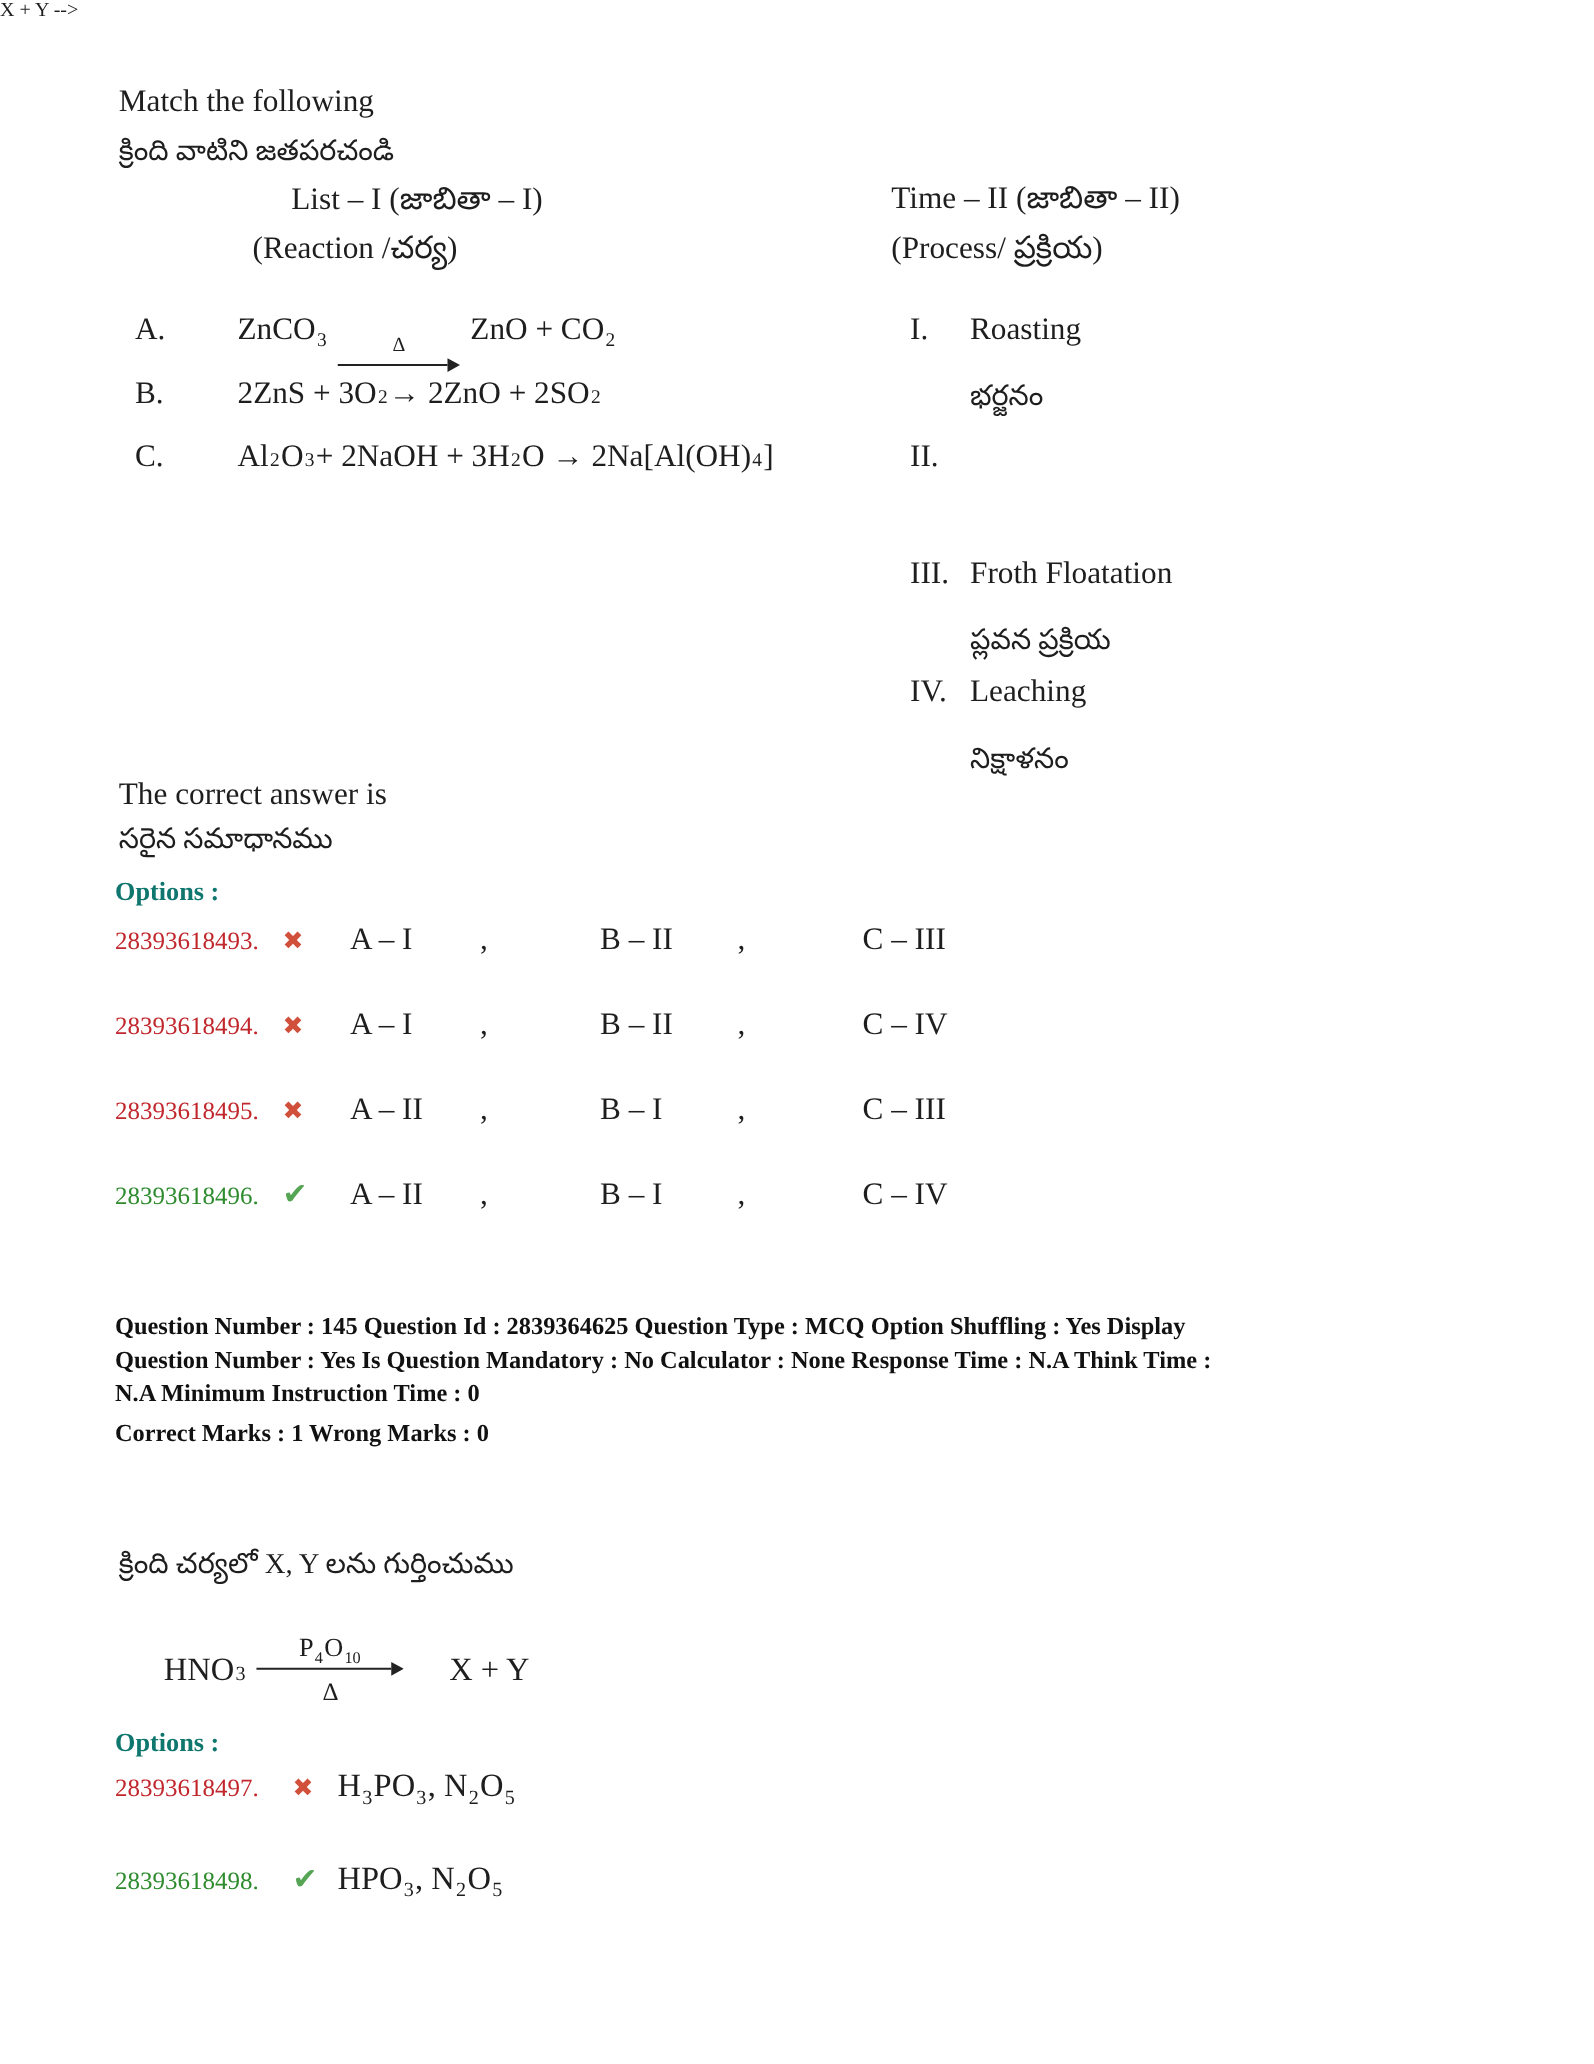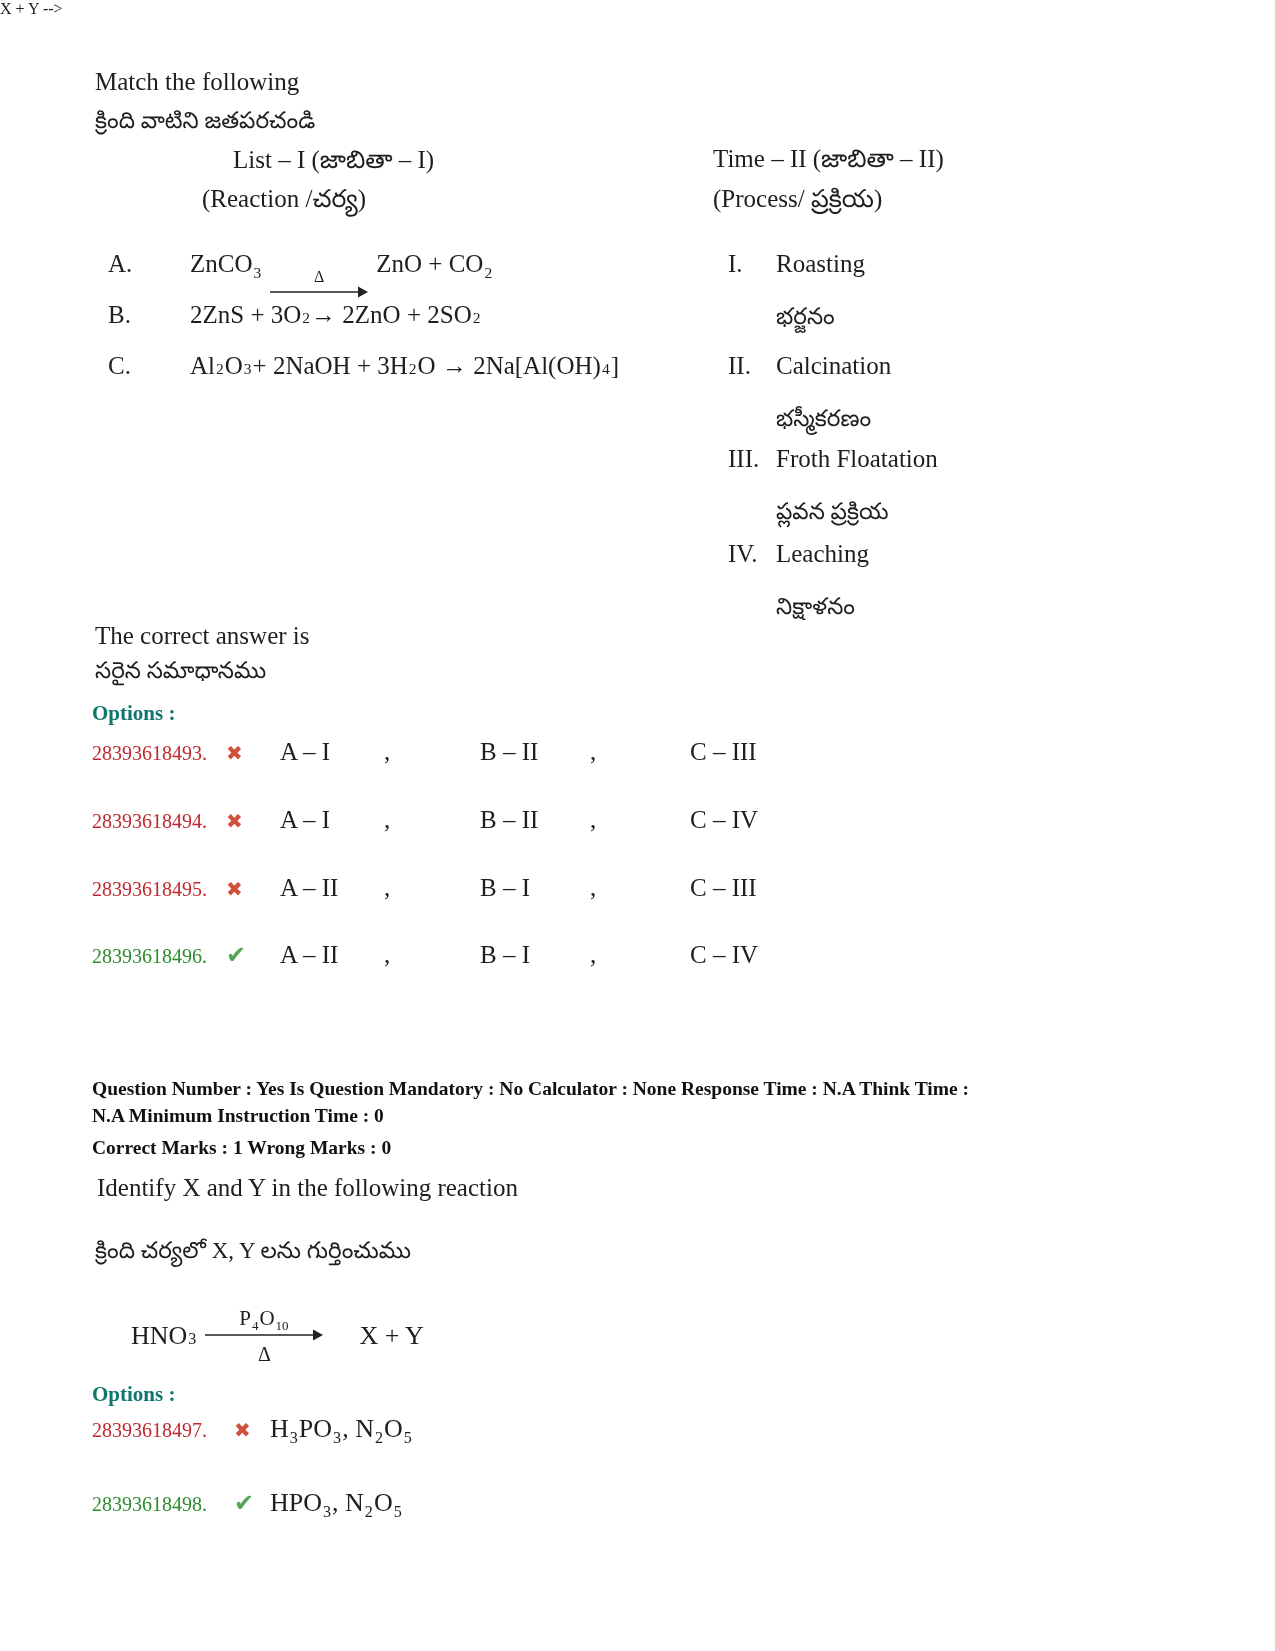--- a/index.html
+++ b/index.html
@@ -95,24 +95,20 @@
 
     <div class="abs l2-item" style="left:728px;top:250px">
       <span class="l2-num">I.</span>
       <span>
         <div class="l2-en">Roasting</div>
         <div class="l2-te">భర్జనం</div>
       </span>
     </div>
     <div class="abs l2-item" style="left:728px;top:352px">
       <span class="l2-num">II.</span>
-      <span>
-        <div class="l2-en">Calcination</div>
-        <div class="l2-te">భస్మీకరణం</div>
-      </span>
     </div>
     <div class="abs l2-item" style="left:728px;top:445px">
       <span class="l2-num">III.</span>
       <span>
         <div class="l2-en">Froth Floatation</div>
         <div class="l2-te">ప్లవన ప్రక్రియ</div>
       </span>
     </div>
     <div class="abs l2-item" style="left:728px;top:540px">
       <span class="l2-num">IV.</span>
@@ -158,25 +154,25 @@
       <span class="opt-icon">✔</span>
       <span class="opt-pair pair-a">A – II</span>
       <span class="opt-pair pair-sep1">,</span>
       <span class="opt-pair pair-b">B – I</span>
       <span class="opt-pair pair-sep2">,</span>
       <span class="opt-pair">C – IV</span>
     </div>
   </section>
 
   <section>
+    <div class="abs meta" style="left:92px;top:1050px">Question Number : 145 Question Id : 2839364625 Question Type : MCQ Option Shuffling : Yes Display</div>
     <div class="abs meta" style="left:92px;top:1077px">Question Number : Yes Is Question Mandatory : No Calculator : None Response Time : N.A Think Time :</div>
     <div class="abs meta" style="left:92px;top:1104px">N.A Minimum Instruction Time : 0</div>
     <div class="abs meta" style="left:92px;top:1136px">Correct Marks : 1 Wrong Marks : 0</div>
 
-    <div class="abs t-xl" style="left:97px;top:1174px">Identify X and Y in the following reaction</div>
     <div class="abs t-te" style="left:95px;top:1238px">క్రింది చర్యలో X, Y లను గుర్తించుము</div>
 
      X + Y --&gt;
     <div class="abs q2-eq" style="left:103px;top:1308px">
       <span class="side">HNO<sub>3</sub></span>
       <span class="rxn-arrow">
         <span class="cond-top chem-top">P<sub>4</sub>O<sub>10</sub></span>
         <svg class="arrow-svg" width="118" height="12" viewBox="0 0 118 12">
             <line x1="0" y1="6" x2="108" y2="6"></line>
             <path d="M108 0.5 L118 6 L108 11.5 z"></path>

